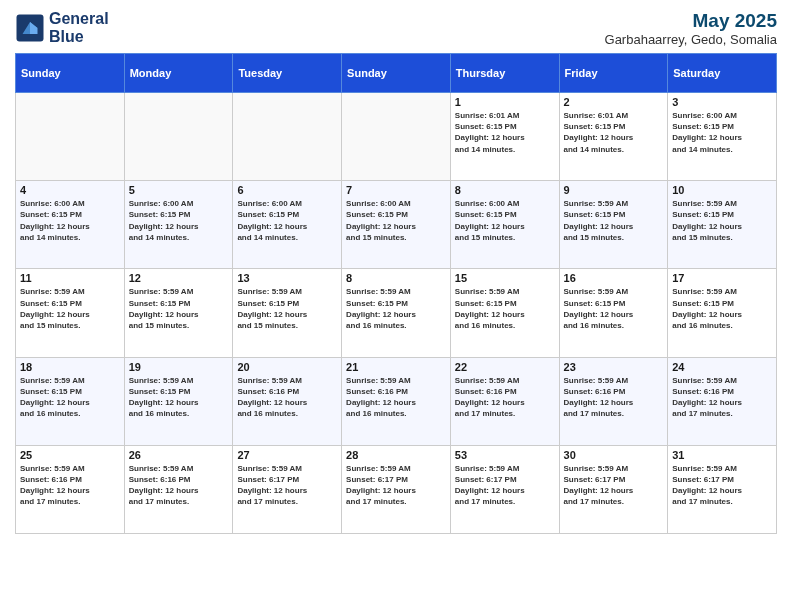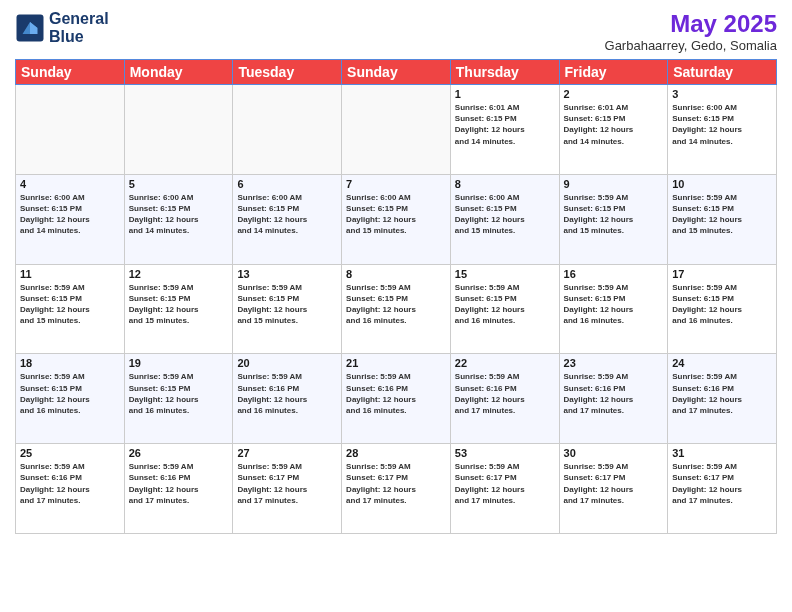--- a/index.html
+++ b/index.html
@@ -35,42 +35,42 @@
       line-height: 1.1;
     }
     .logo-icon {
       width: 30px;
       height: 30px;
     }
     .title-block {
       text-align: right;
     }
     .month-title {
-      font-size: 24px;
-      font-weight: bold;
-      color: #6d28d9;
+      font-size: 19px;
+      font-weight: bold;
+      color: #0c4a6e;
     }
     .subtitle {
       font-size: 13px;
       color: #333;
       margin-left: 6px;
     }
     .calendar {
       flex: 1;
       border: 1px solid #ccc;
       border-collapse: collapse;
       width: 100%;
       table-layout: fixed;
     }
     .calendar th {
-      background: #ef4444;
+      background: #1d4ed8;
       color: #fff;
-      font-size: 14px;
-      font-weight: bold;
-      padding: 4px 5px;
+      font-size: 11px;
+      font-weight: bold;
+      padding: 13px 5px;
       text-align: left;
       border: 1px solid #5588dd;
     }
     .calendar td {
       border: 1px solid #ccc;
       vertical-align: top;
       padding: 3px 4px;
       font-size: 8.5px;
       color: #333;
       background: #fff;

